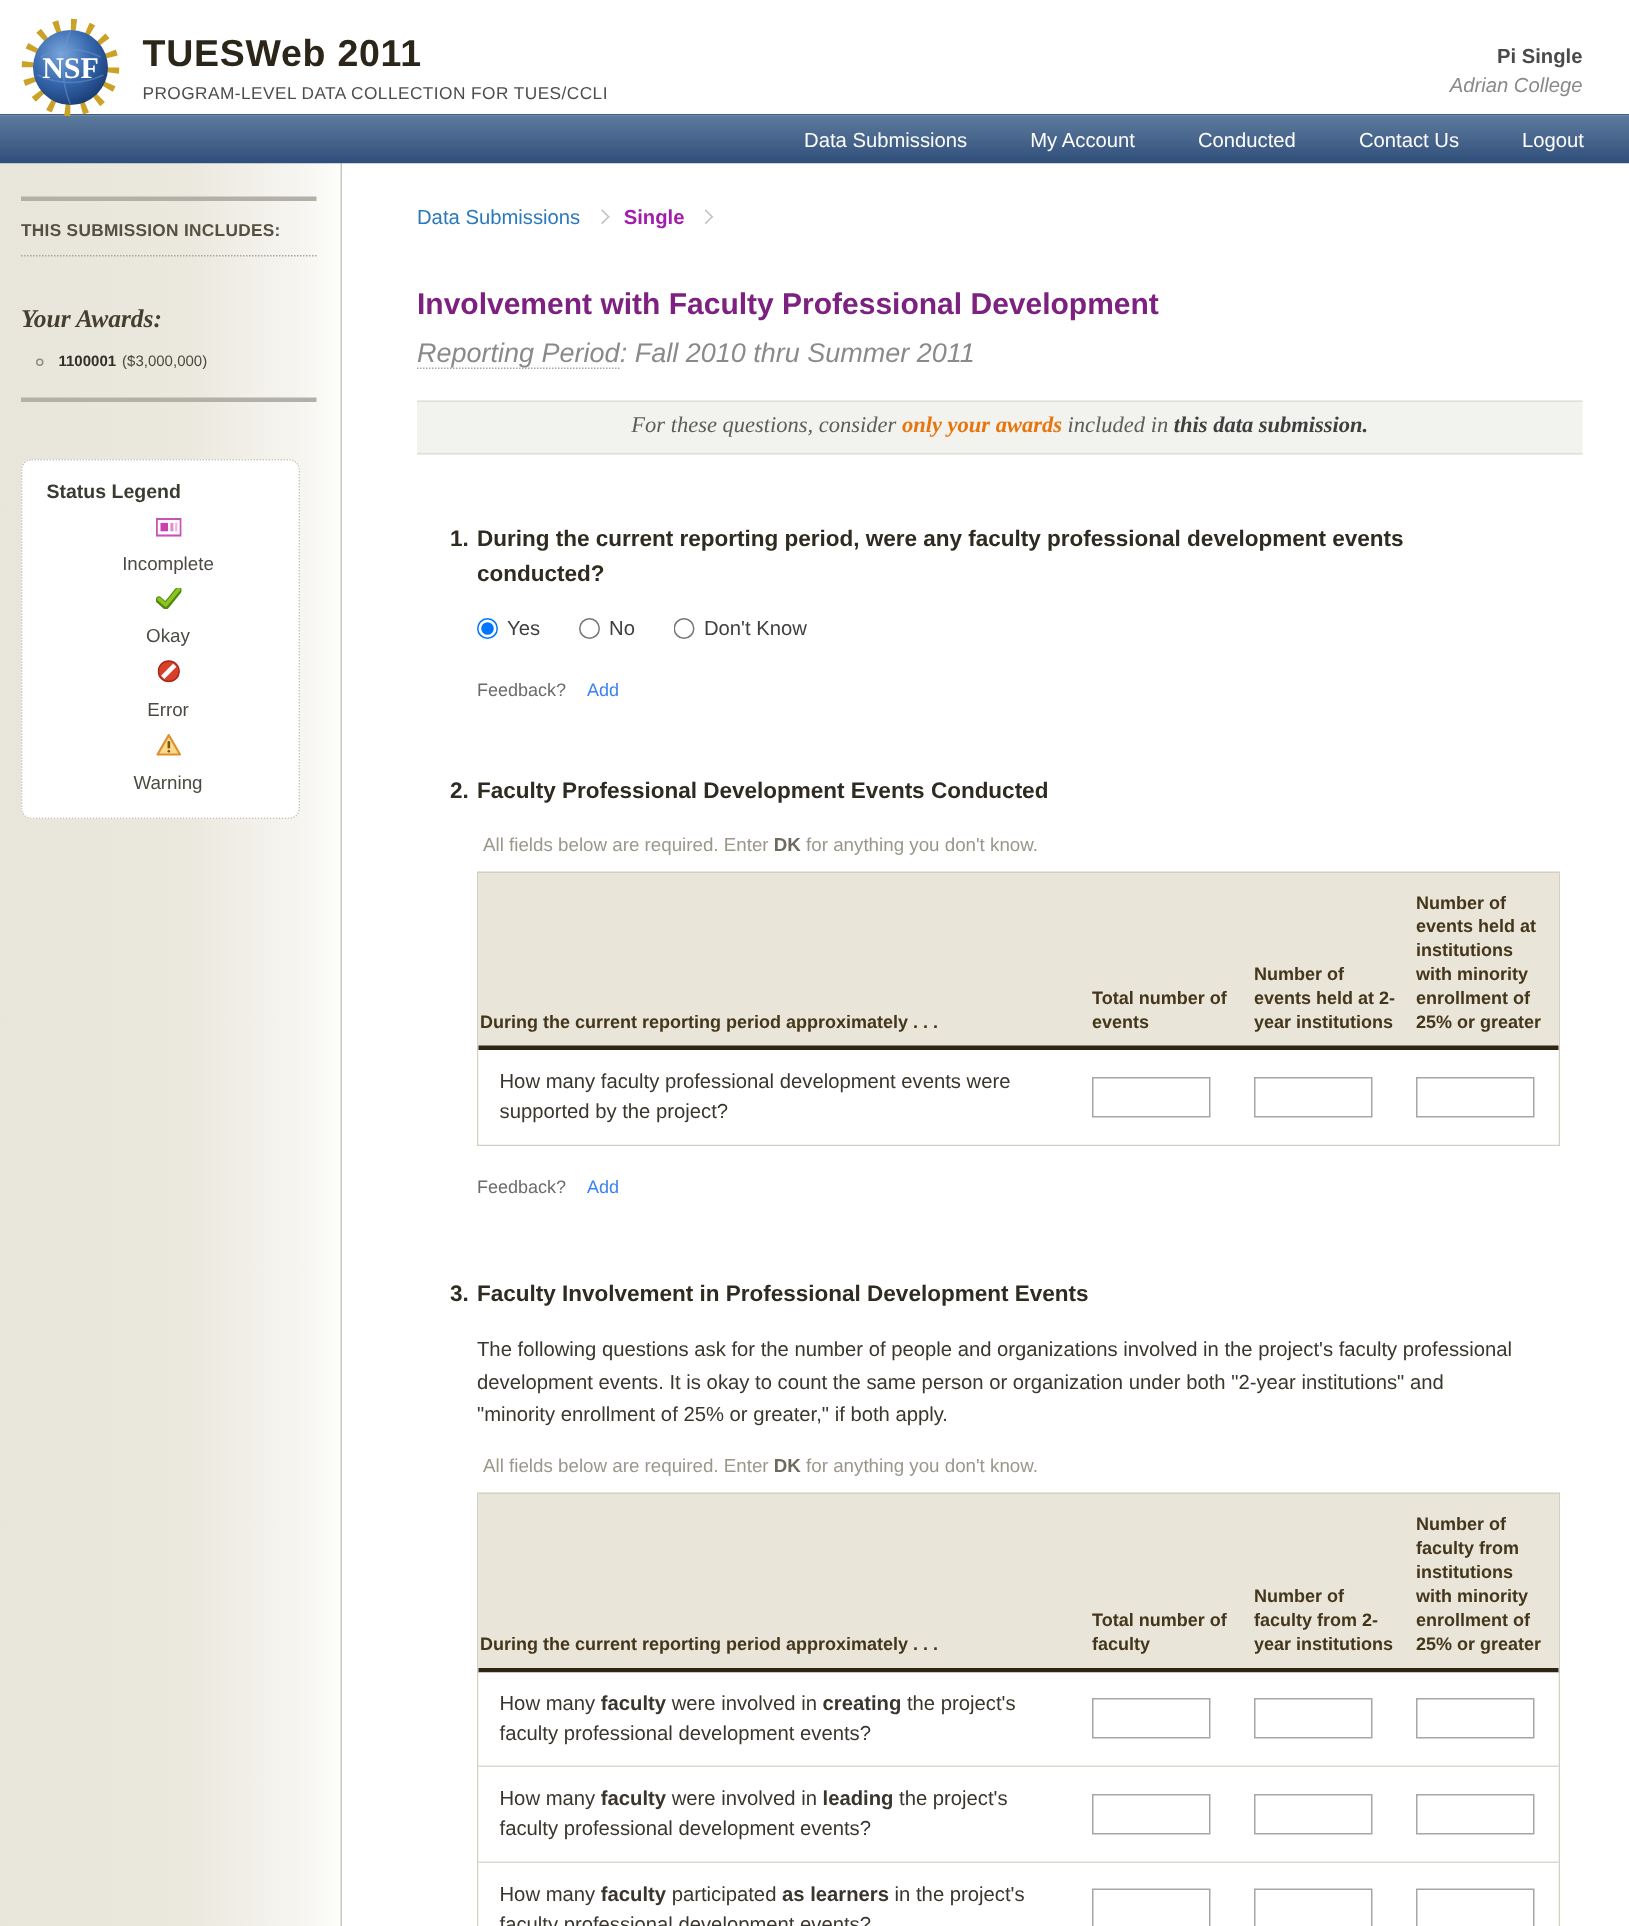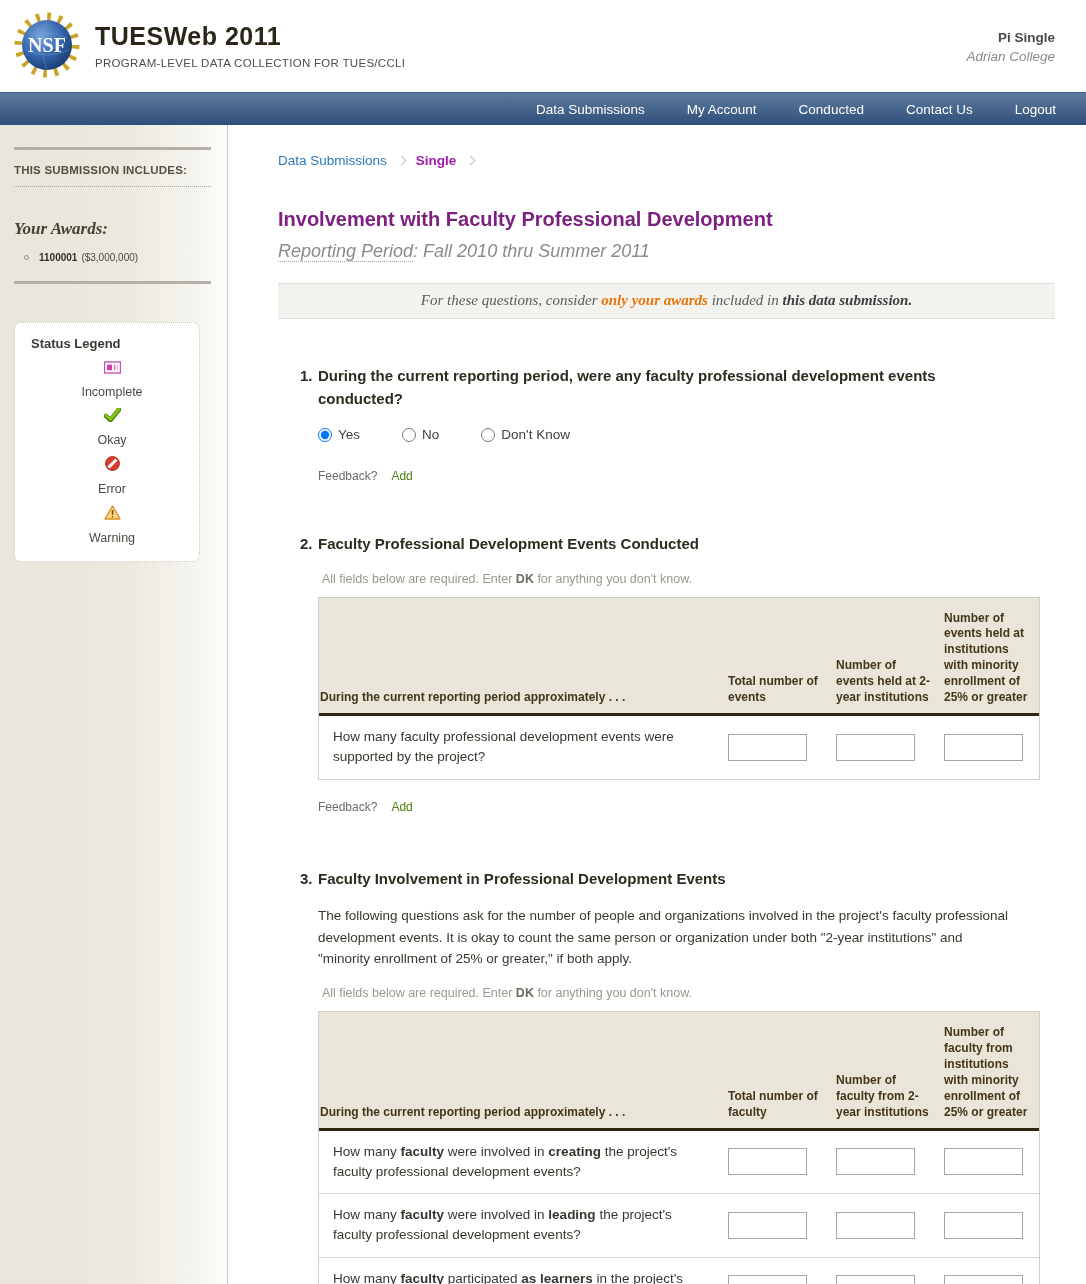--- a/index.html
+++ b/index.html
@@ -1,20 +1,20 @@
 <!DOCTYPE html>
 <html><head>
 <meta charset="utf-8">
 <style>
   * { box-sizing: border-box; margin: 0; padding: 0; }
   html, body { width: 1086px; height: 1284px; overflow: hidden; background: #fff; }
   body { font-family: "Liberation Sans", sans-serif; color: #3a362e; }
 
   
-  .header { height: 92px; background: #fff; position: relative; }
+  .header { height: 76px; background: #fff; position: relative; }
   .logo { position: absolute; left: 13px; top: 10px; width: 68px; height: 70px; }
   .brand { position: absolute; left: 95px; top: 22px; }
   .app-title { font-size: 25px; font-weight: 700; color: #2b2619; letter-spacing: 0.5px; }
   .app-subtitle { font-size: 11.5px; color: #4d4d4d; margin-top: 6px; letter-spacing: 0.3px; }
   .user-block { position: absolute; right: 31px; top: 30px; text-align: right; }
   .user-name { font-size: 13.5px; font-weight: 700; color: #4a4a4a; }
   .user-org { font-size: 13.5px; font-style: italic; color: #8a8a8a; margin-top: 4px; }
 
   
   .navbar { height: 33px; background: linear-gradient(to bottom, #5b7a9d 0%, #4a678d 45%, #2e4e7a 100%);
@@ -65,27 +65,27 @@
   .notice .rt-orange { color: #e8740c; }
   .rt-b { font-weight: 700; }
 
   
   .q-heading { display: flex; margin-left: 22px; font-size: 15px; font-weight: 700; color: #2f2b20; line-height: 1.5; }
   .q-heading .q-num { width: 18px; flex: 0 0 auto; }
   .q1-head { margin-top: 46px; max-width: 712px; }
   .q2-head { margin-top: 50px; }
   .q3-head { margin-top: 54px; }
 
-  .radio-row { margin-top: 17px; margin-left: 40px; display: flex; align-items: center; gap: 42px; }
+  .radio-row { margin-top: 17px; margin-left: 40px; display: flex; align-items: center; gap: 26px; }
   .radio-opt { display: flex; align-items: center; gap: 6px; font-size: 13.5px; color: #3f3f3f; cursor: pointer; }
   .radio-opt input { width: 14px; height: 14px; margin: 0; cursor: pointer; }
 
   .feedback { margin-left: 40px; display: flex; gap: 14px; font-size: 12px; }
   .feedback-label { color: #6b6b6b; }
-  .feedback a { color: #4d7c0f; text-decoration: none; cursor: pointer; }
+  .feedback a { color: #3b82f6; text-decoration: none; cursor: pointer; }
   .fb-1 { margin-top: 27px; }
   .fb-2 { margin-top: 20px; }
 
   .required-note { margin-top: 16px; margin-left: 44px; font-size: 12.5px; color: #9b978b; }
   .required-note .rt-b { color: #6e6a5e; }
 
   .q3-desc { margin-top: 15px; margin-left: 40px; max-width: 700px; font-size: 13.5px; color: #3b372e; line-height: 1.6; }
 
   
   .qtable { margin-top: 11px; margin-left: 40px; width: 722px; border: 1px solid #d2cfc3; }

